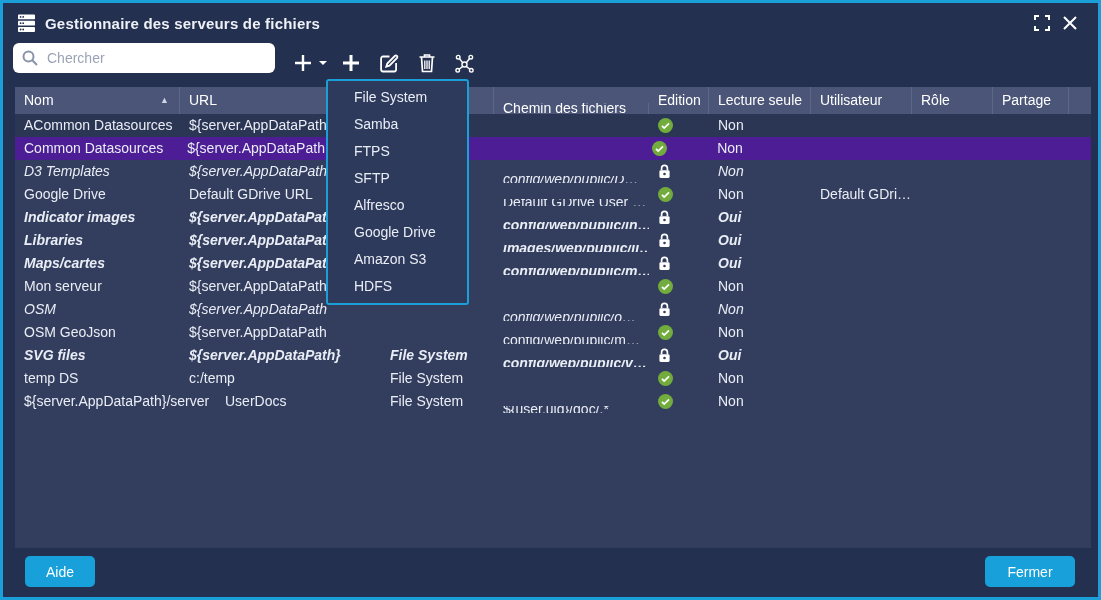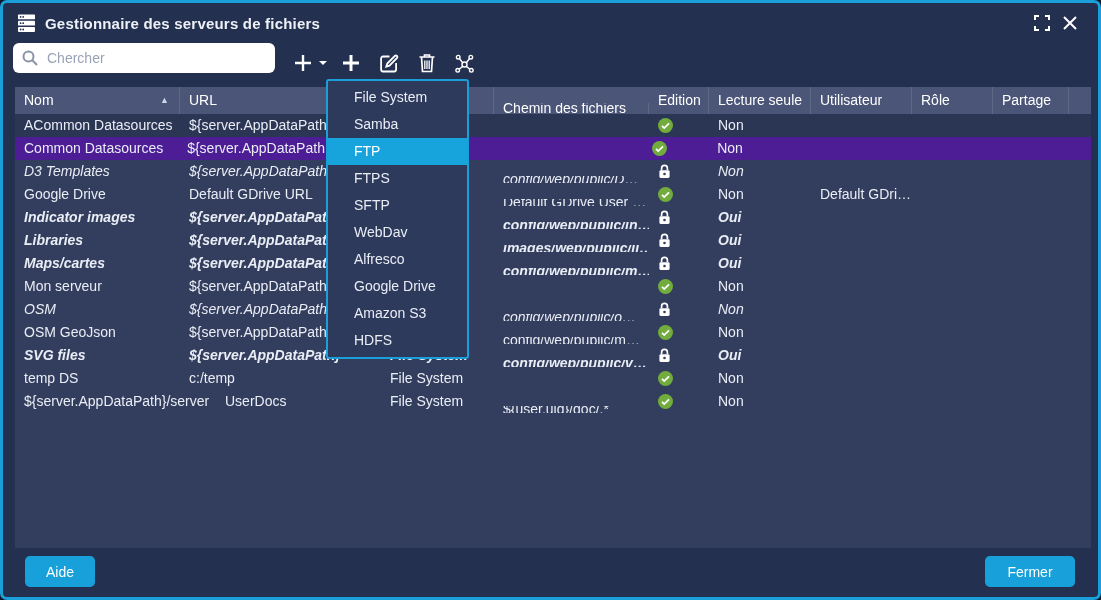--- a/index.html
+++ b/index.html
@@ -1,17 +1,17 @@
 <!DOCTYPE html>
 <html><head>
 <meta charset="utf-8">
 <style>
   html,body{margin:0;padding:0;background:#10182e;font-family:"Liberation Sans","DejaVu Sans",sans-serif;}
   .window{position:relative;width:1101px;height:600px;box-sizing:border-box;background:#243050;
-    border:3px solid #1b9fd8;border-radius:7px;overflow:hidden;color:#eef1f6;}
+    border:3px solid #1b9fd8;border-radius:0;overflow:hidden;color:#eef1f6;}
   
   .titlebar{position:absolute;left:0;top:0;right:0;height:40px;display:flex;align-items:center;padding:0 14px;box-sizing:border-box;}
   .titlebar .app-icon{display:flex;margin-right:8px;}
   .titlebar .title{font-size:15px;font-weight:bold;letter-spacing:.2px;}
   .titlebar .spacer{flex:1;}
   .tb-btn{display:flex;align-items:center;justify-content:center;width:28px;height:28px;cursor:pointer;}
   
   .toolbar{position:absolute;left:0;top:40px;right:0;height:40px;display:flex;align-items:center;}
   .search-box{position:absolute;left:10px;top:0;width:262px;height:30px;background:#fff;border-radius:6px;
     display:flex;align-items:center;padding:0 8px;box-sizing:border-box;}
@@ -424,24 +424,22 @@
           <div class="cell c7"></div>
           <div class="cell c8"></div>
           <div class="cell c9"></div>
         </div>
       </div>
   </div>
 
   <div class="menu" id="menu">
       <div class="menu-item">File System</div>
       <div class="menu-item">Samba</div>
-      <div class="menu-item sel">FTP</div>
       <div class="menu-item">FTPS</div>
       <div class="menu-item">SFTP</div>
-      <div class="menu-item">WebDav</div>
       <div class="menu-item">Alfresco</div>
       <div class="menu-item">Google Drive</div>
       <div class="menu-item">Amazon S3</div>
       <div class="menu-item">HDFS</div>
     </div>
 
   <div class="footer">
     <button class="btn btn-help">Aide</button>
     <button class="btn btn-close">Fermer</button>
   </div>

